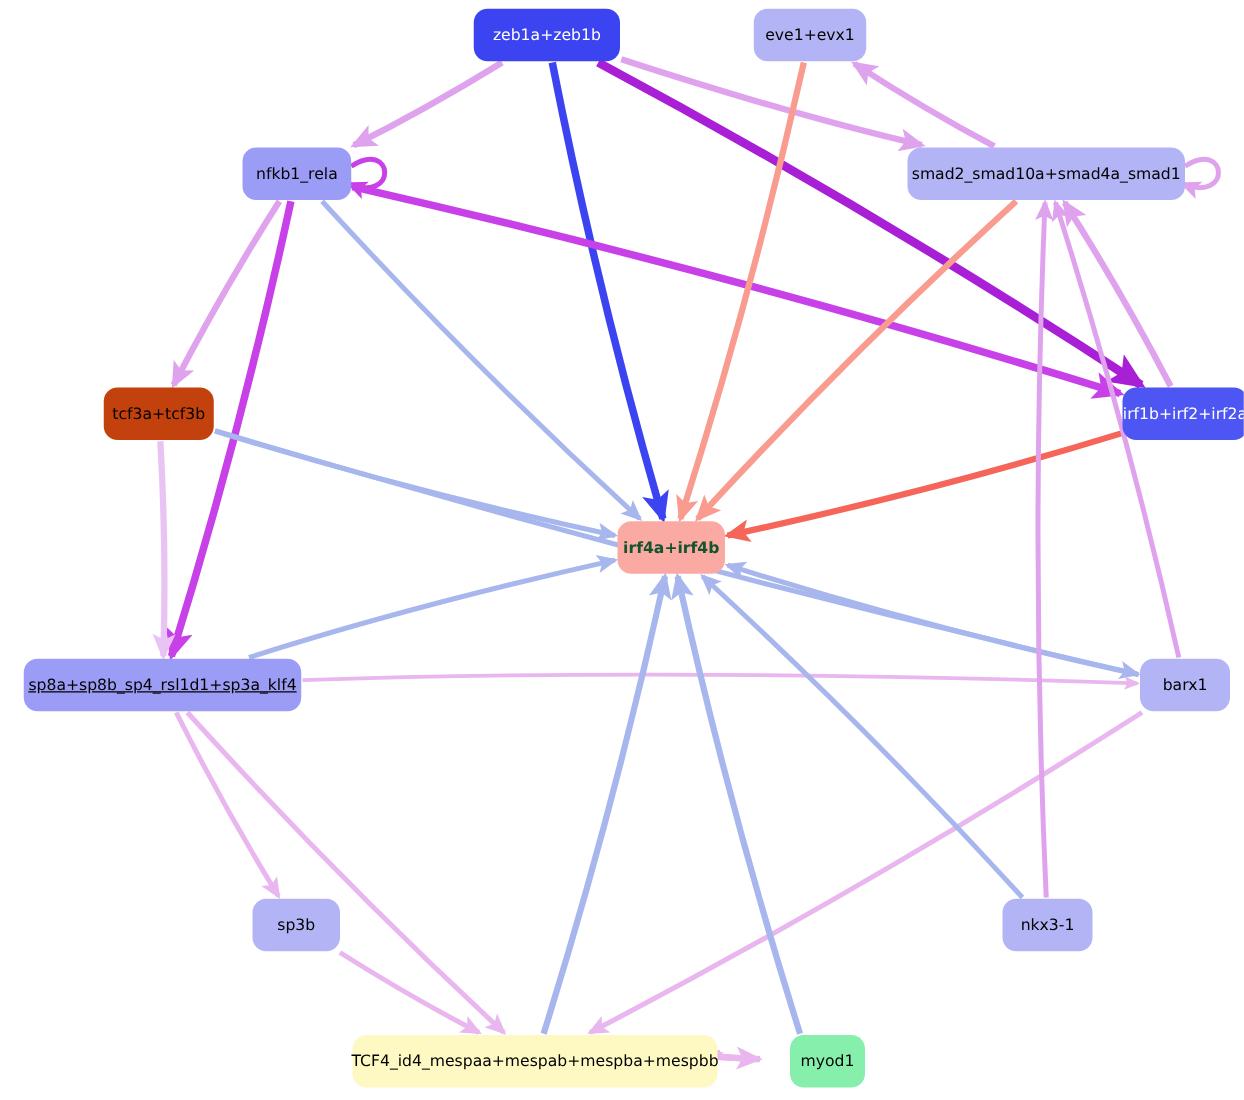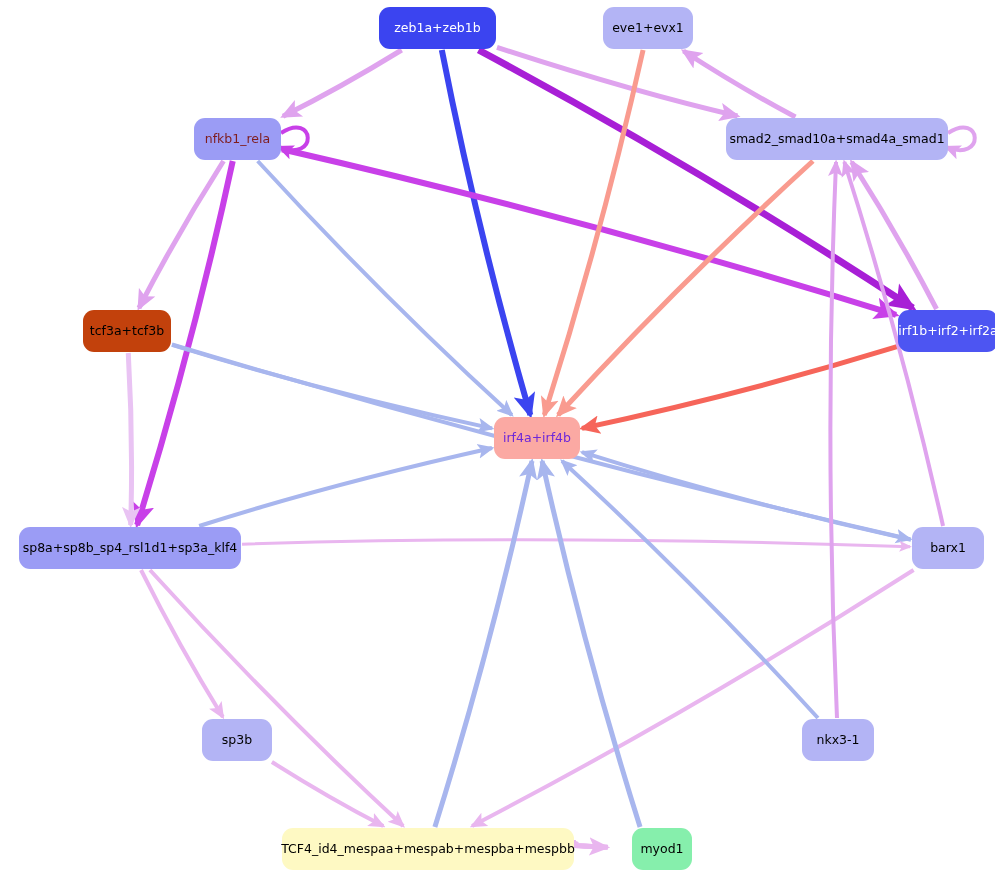--- a/index.html
+++ b/index.html
@@ -106,35 +106,35 @@
       </g>
   </svg>
   <div id="node-layer">
       <div class="node" style="left: 367px; top: 7px; width: 117px; height: 42px; background: rgb(59, 68, 240);">
         <span style="color: rgb(255, 255, 255);">zeb1a+zeb1b</span>
       </div>
       <div class="node" style="left: 591px; top: 7px; width: 90px; height: 42px; background: rgb(179, 180, 245);">
         <span style="color: rgb(0, 0, 0);">eve1+evx1</span>
       </div>
       <div class="node" style="left: 182px; top: 118px; width: 87px; height: 42px; background: rgb(155, 156, 245);">
-        <span style="color: #7f1d1d;">nfkb1_rela</span>
+        <span style="color: #000000;">nfkb1_rela</span>
       </div>
       <div class="node" style="left: 714px; top: 118px; width: 222px; height: 42px; background: rgb(179, 180, 245);">
         <span style="color: rgb(0, 0, 0);">smad2_smad10a+smad4a_smad1</span>
       </div>
       <div class="node" style="left: 71px; top: 310px; width: 88px; height: 42px; background: #c2410c;">
         <span style="color: rgb(0, 0, 0);">tcf3a+tcf3b</span>
       </div>
       <div class="node" style="left: 886px; top: 310px; width: 100px; height: 42px; background: rgb(77, 85, 242);">
         <span style="color: rgb(255, 255, 255);">irf1b+irf2+irf2a</span>
       </div>
       <div class="node" style="left: 482px; top: 417px; width: 86px; height: 42px; background: rgb(251, 169, 163);">
-        <span style="color: #6d28d9;">irf4a+irf4b</span>
+        <span style="color: #14532d; font-weight: bold;">irf4a+irf4b</span>
       </div>
-      <div class="node" style="left: 7px; top: 527px; width: 222px; height: 42px; background: rgb(155, 156, 245);">
+      <div class="node" style="left: 7px; top: 527px; width: 222px; height: 42px; background: rgb(155, 156, 245); text-decoration: underline;">
         <span style="color: rgb(0, 0, 0);">sp8a+sp8b_sp4_rsl1d1+sp3a_klf4</span>
       </div>
       <div class="node" style="left: 900px; top: 527px; width: 72px; height: 42px; background: rgb(179, 180, 245);">
         <span style="color: rgb(0, 0, 0);">barx1</span>
       </div>
       <div class="node" style="left: 190px; top: 719px; width: 70px; height: 42px; background: rgb(179, 180, 245);">
         <span style="color: #000000;">sp3b</span>
       </div>
       <div class="node" style="left: 790px; top: 719px; width: 72px; height: 42px; background: rgb(179, 180, 245);">
         <span style="color: rgb(0, 0, 0);">nkx3-1</span>

